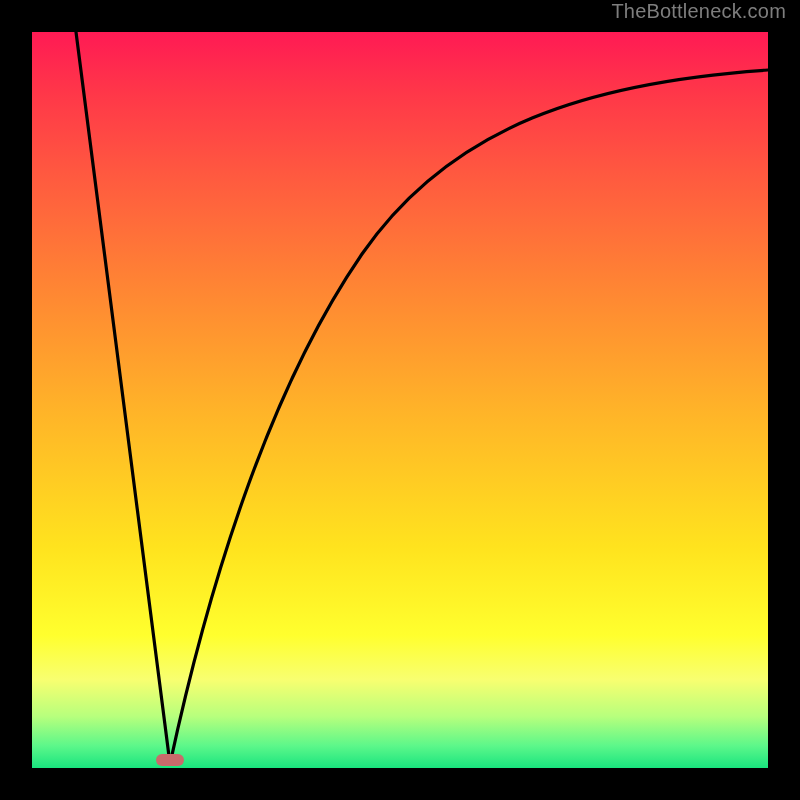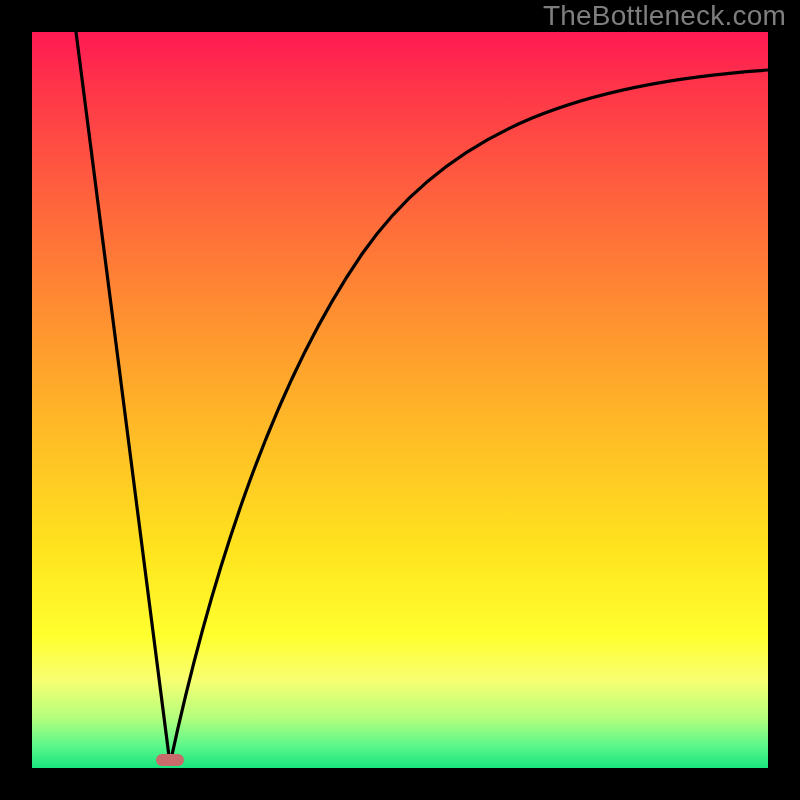--- a/index.html
+++ b/index.html
@@ -37,21 +37,21 @@
       #f8ff70 88%,
       #b7ff7d 93%,
       #5cf78a 97%,
       #19e47e 100%);
   }
   .watermark {
     position: absolute;
     top: 0;
     right: 14px;
     color: #7e7e7e;
-    font-size: 28px;
+    font-size: 20px;
     letter-spacing: 0.2px;
     font-weight: 400;
   }
   svg.curve {
     position: absolute;
     top: 0;
     left: 0;
     width: 736px;
     height: 736px;
   }

